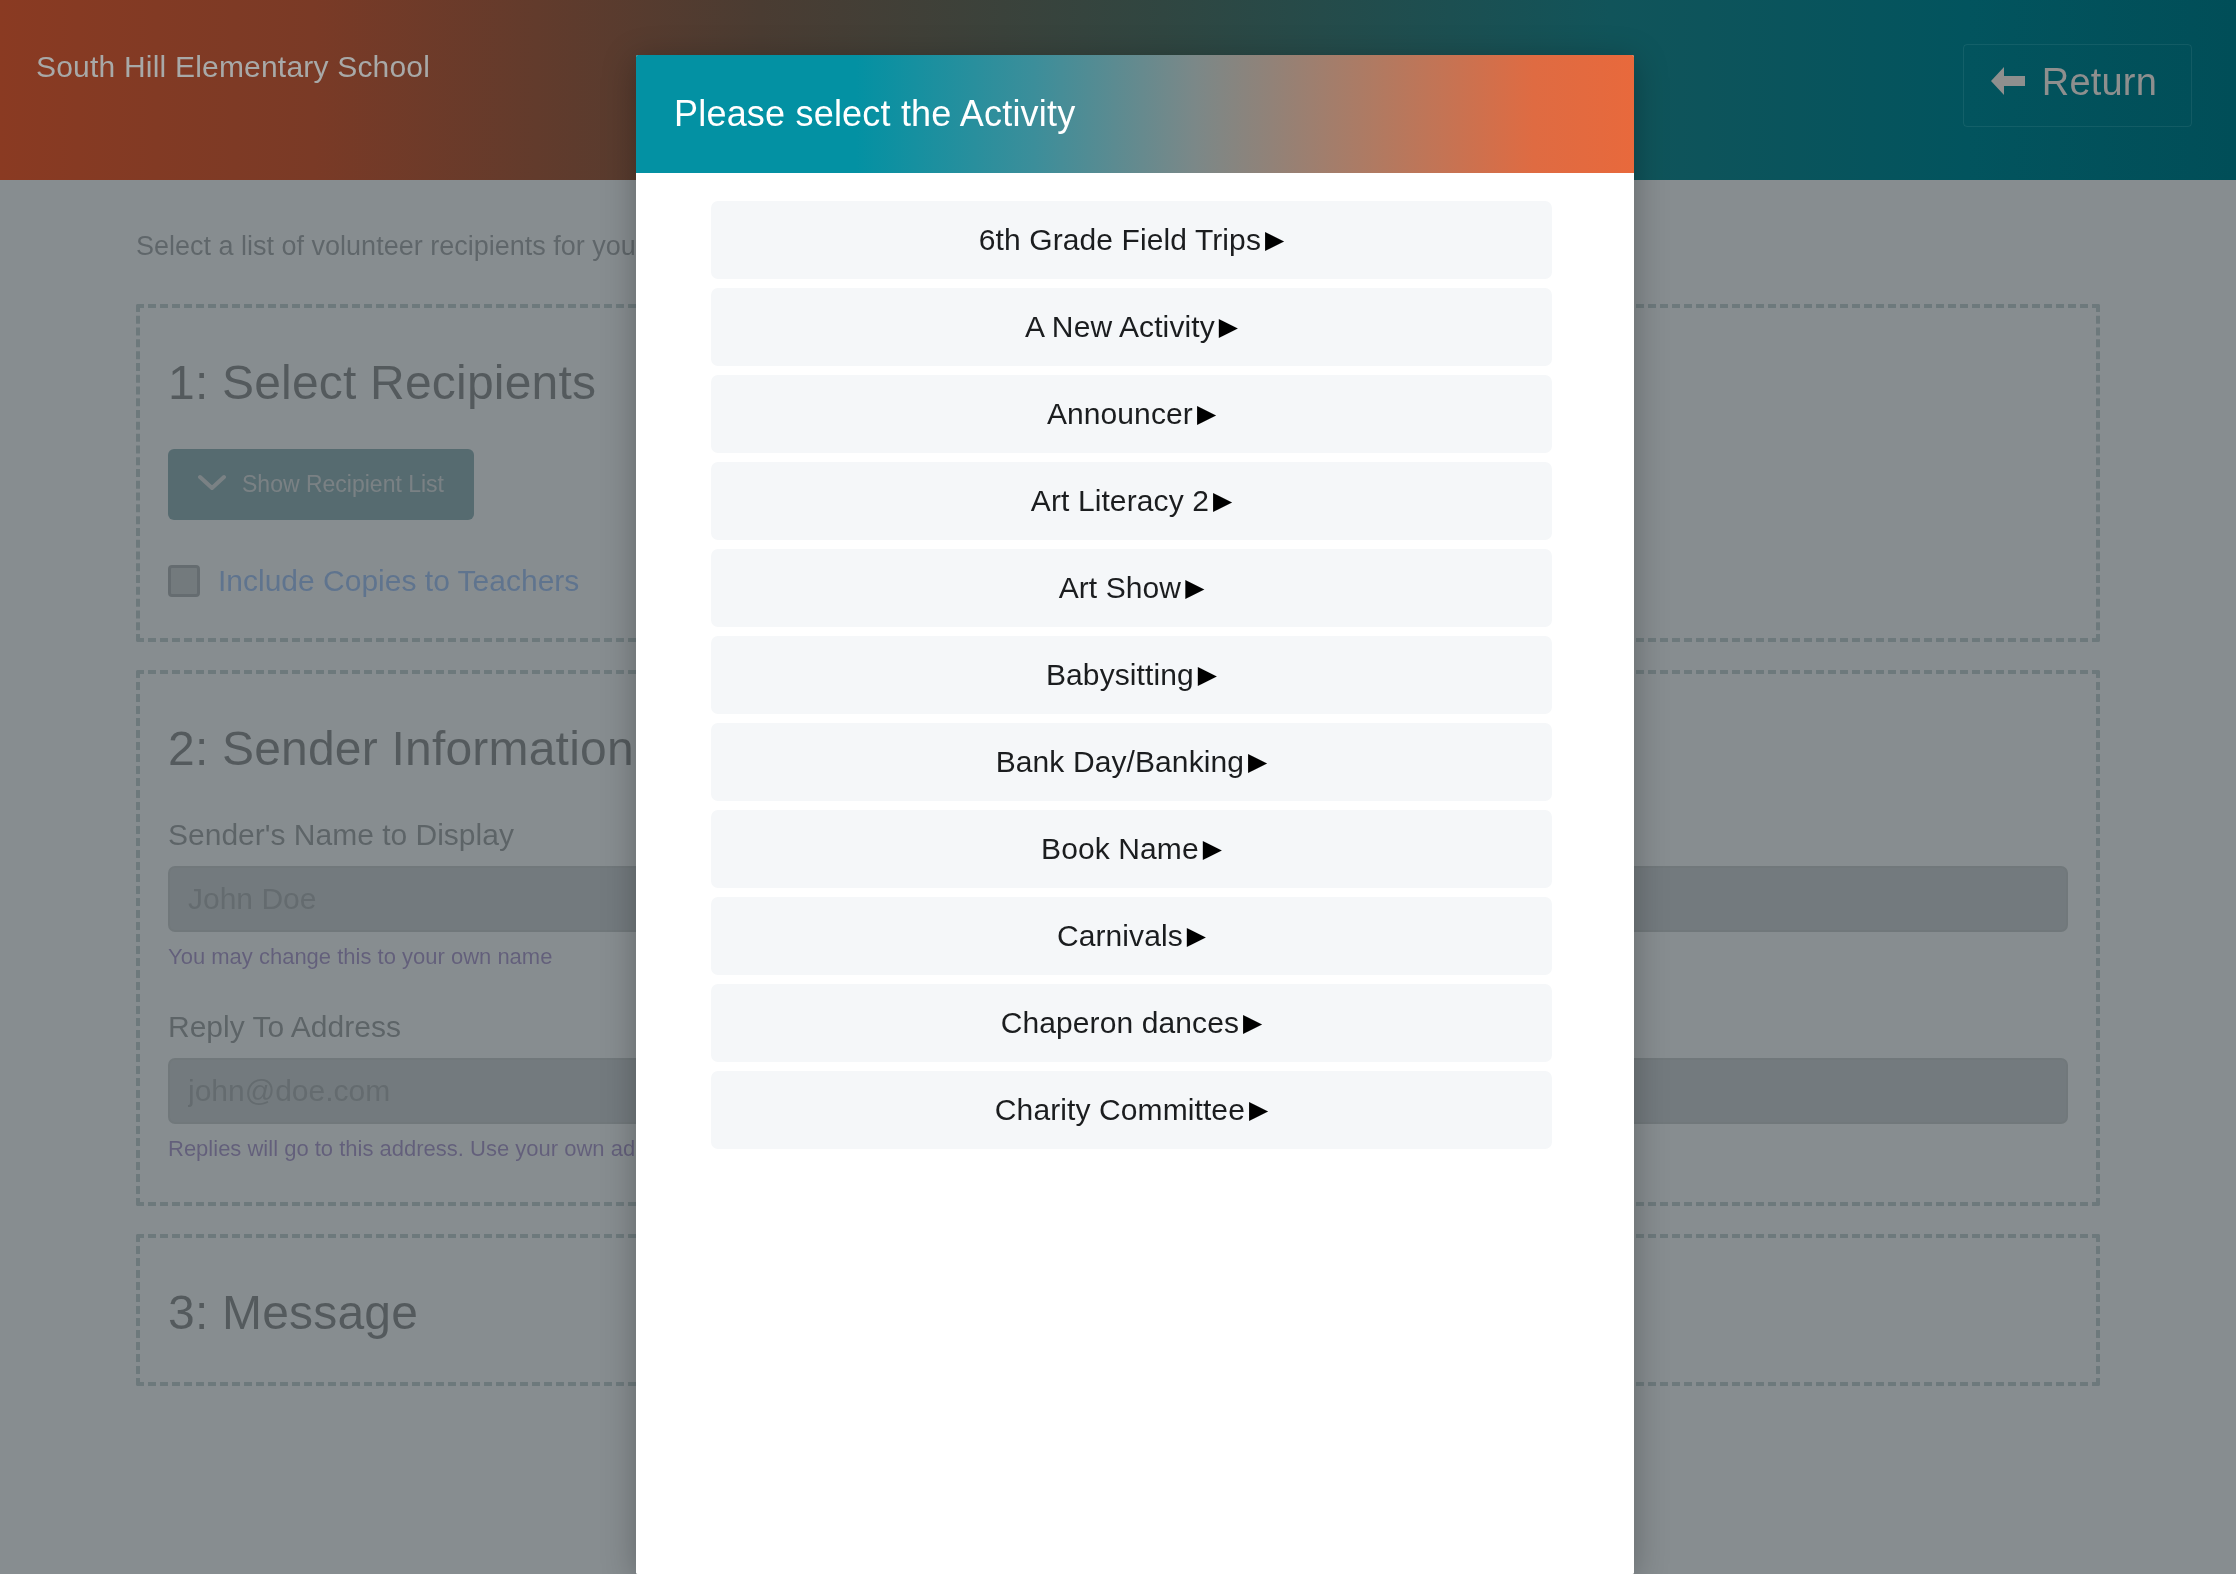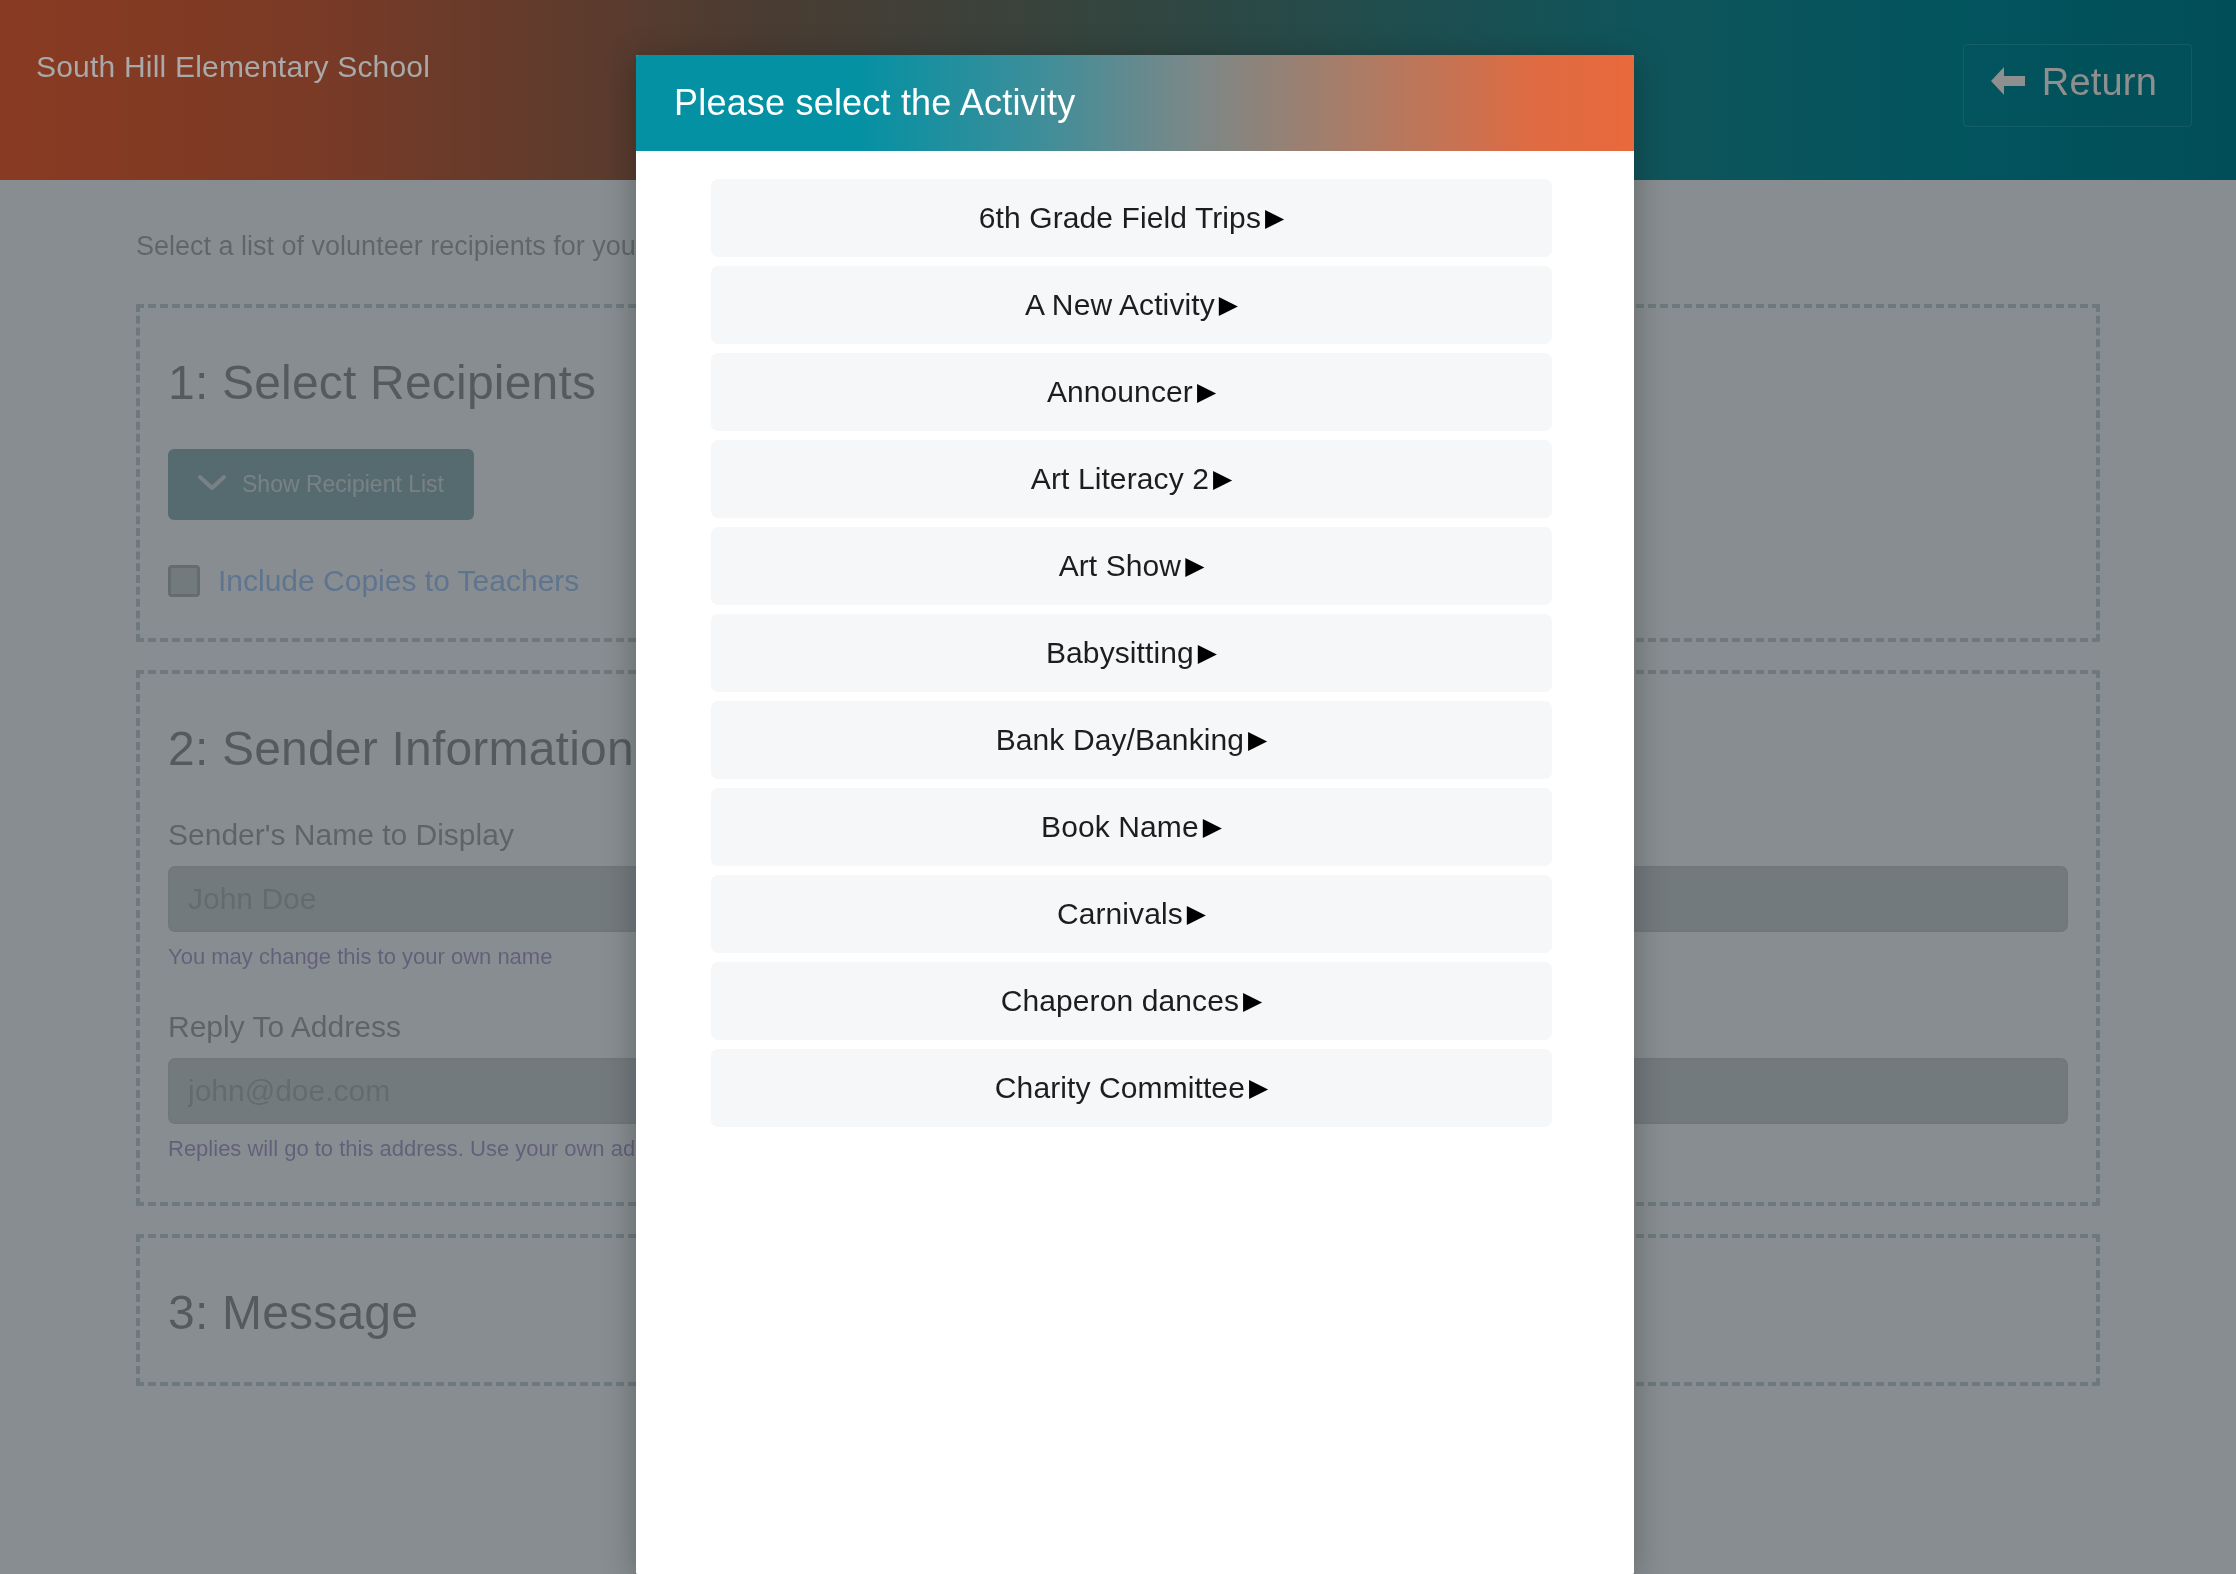--- a/index.html
+++ b/index.html
@@ -202,21 +202,21 @@
     height: 1519px;
     background: #ffffff;
     box-shadow: 0 6px 34px rgba(0,0,0,0.28);
     display: flex;
     flex-direction: column;
     overflow: hidden;
     border-radius: 2px;
   }
 
   .modal-header {
-    height: 96px;
+    height: 118px;
     flex: 0 0 auto;
     display: flex;
     align-items: center;
     padding: 0 38px;
     background: linear-gradient(90deg,
         #0391a3 0%,
         #0391a3 22%,
         #3c8e9a 40%,
         #7b8888 56%,
         #b07a62 74%,

